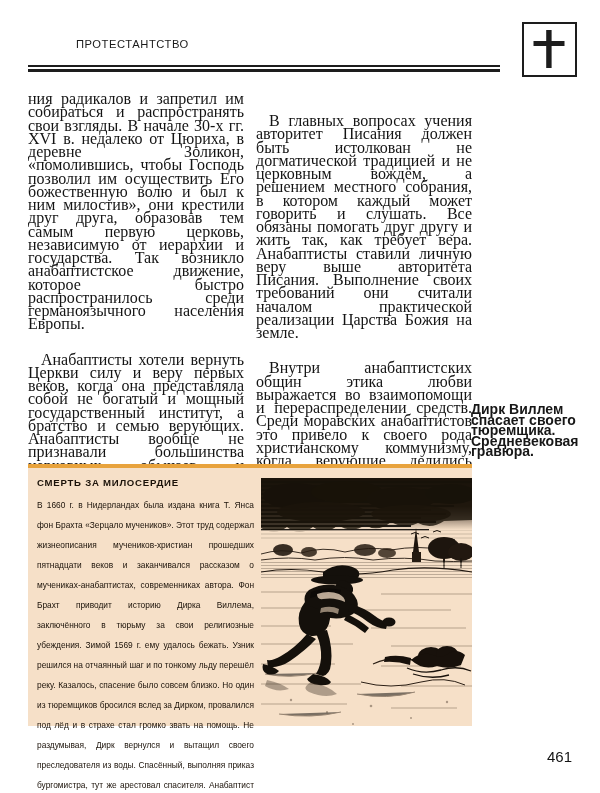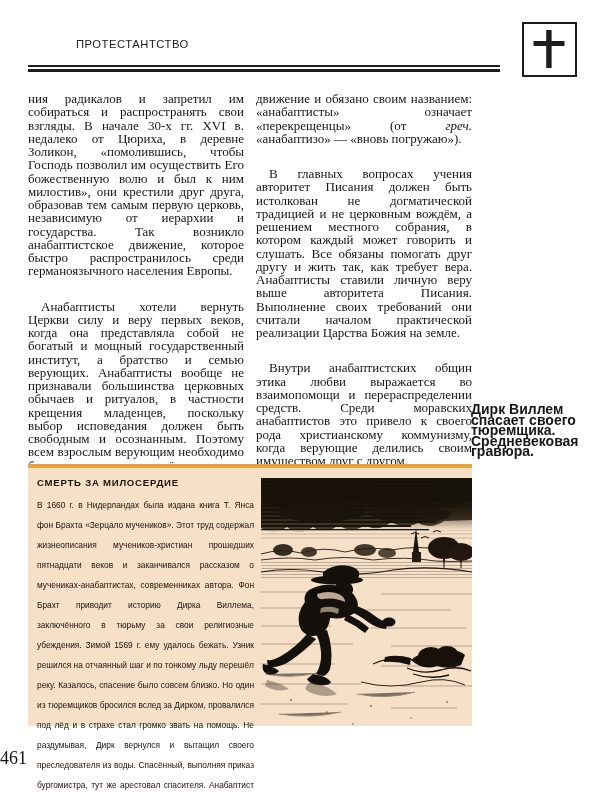--- a/index.html
+++ b/index.html
@@ -22,21 +22,21 @@
   #header-rule-inner2{position:absolute;left:0;top:31px;width:472px;height:3px;background:#1d1d1d;}
   #cross-box{
     position:absolute;left:494px;top:-16px;width:55px;height:55px;
     border:2.5px solid #1d1d1d;background:#ffffff;box-sizing:border-box;
   }
   #cross-box svg{display:block;}
 
   
   .col{
     position:absolute;top:92px;width:216px;
-    font-size:13px;line-height:13.25px;
+    font-size:16px;line-height:13.25px;
     text-align:justify;
     -webkit-hyphens:none;hyphens:none;
     word-spacing:-0.1px;
   }
   #col-left{left:28px;}
   #col-right{left:256px;}
   .col p{margin:0;}
   .col p.ind{text-indent:13px;margin-top:22px;}
   .col i{font-style:italic;}
 
@@ -74,22 +74,22 @@
   
   #engraving{
     position:absolute;left:233px;top:0px;width:211px;height:258px;
     overflow:hidden;background:#f6e0c8;
   }
   #engraving svg{display:block;width:211px;height:258px;}
 
   
   #folio{
     position:absolute;left:0;top:748px;width:572px;
-    text-align:left;font-size:18px;color:#141414;
-    font-family:Liberation Serif, serif;
+    text-align:right;font-size:15px;color:#141414;
+    font-family:Liberation Sans, sans-serif;
   }
 </style>
 </head>
 <body>
 
 <div id="header">
   <div id="running-head">ПРОТЕСТАНТСТВО</div>
   <div id="header-rule-inner"></div>
   <div id="header-rule-inner2"></div>
   <div id="cross-box">
@@ -99,21 +99,20 @@
     </svg>
   </div>
 </div>
 
 <div class="col" id="col-left">
   <p>ния радикалов и запретил им собираться и распространять свои взгляды. В начале 30-х гг. XVI в. недалеко от Цюриха, в деревне Золикон, «помолившись, чтобы Господь позволил им осуществить Его божественную волю и был к ним милостив», они крестили друг друга, образовав тем самым первую церковь, независимую от иерархии и государства. Так возникло анабаптистское движение, которое быстро распространилось среди германоязычного населения Европы.</p>
   <p class="ind">Анабаптисты хотели вернуть Церкви силу и веру первых веков, когда она представляла собой не богатый и мощный государственный институт, а братство и семью верующих. Анабаптисты вообще не признавали большинства церковных обычаев и ритуалов, в частности крещения младенцев, поскольку выбор исповедания должен быть свободным и осознанным. Поэтому всем взрослым верующим необходимо было креститься ещё раз, по убеждению, причём окончательное решение о крещении принималось полноправными членами общины. Практике перекрещивания</p>
 </div>
 
 <div class="col" id="col-right">
-  <p>движение и обязано своим названием: «анабаптисты» означает «перекрещенцы» (от <i>греч.</i> «анабаптизо» — «вновь погружаю»).</p>
   <p class="ind">В главных вопросах учения авторитет Писания должен быть истолкован не догматической традицией и не церковным вождём, а решением местного собрания, в котором каждый может говорить и слушать. Все обязаны помогать друг другу и жить так, как требует вера. Анабаптисты ставили личную веру выше авторитета Писания. Выполнение своих требований они считали началом практической реализации Царства Божия на земле.</p>
   <p class="ind">Внутри анабаптистских общин этика любви выражается во взаимопомощи и перераспределении средств. Среди моравских анабаптистов это привело к своего рода христианскому коммунизму, когда верующие делились своим имуществом друг с другом.</p>
 </div>
 
 <div id="margin-caption">Дирк Виллем спасает своего тюремщика. Средневековая гравюра.</div>
 
 <div id="panel-rule"></div>
 <div id="panel">
 
   <div id="sidebar-text">

